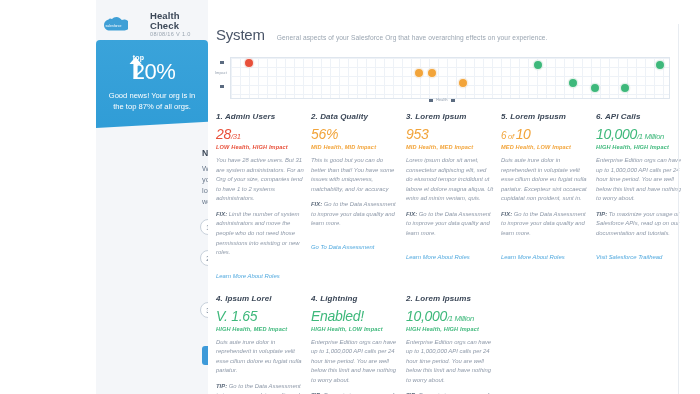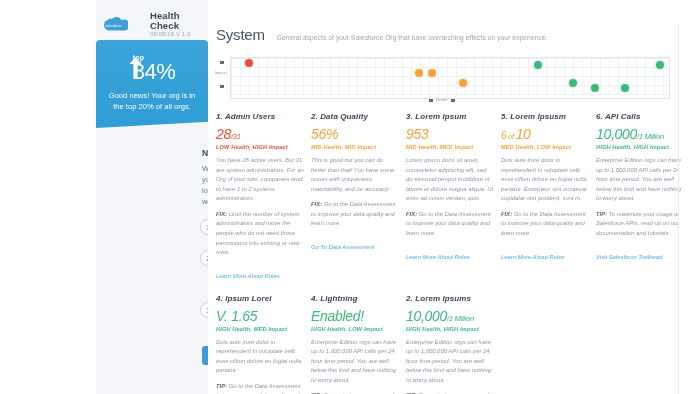--- a/index.html
+++ b/index.html
@@ -215,24 +215,24 @@
 
   <div class="score-panel">
     <div class="score-row">
       <span class="arrow-up">
         <svg class="arrow-svg" width="13" height="22" viewBox="0 0 13 22">
           <path fill="#ffffff" d="M6.5 0 L12.5 7 L8.6 7 L8.6 22 L4.4 22 L4.4 7 L0.5 7 Z"></path>
         </svg>
       </span>
       <span class="score-texts">
         <div class="score-top">top</div>
-        <div class="score-pct">84%</div>
-      </span>
-    </div>
-    <div class="score-msg">Good news! Your org is in the top 20% of all orgs.</div>
+        <div class="score-pct">20%</div>
+      </span>
+    </div>
+    <div class="score-msg">Good news! Your org is in the top 87% of all orgs.</div>
   </div>
 
   <div class="main">
 
     <div class="main-head">
       <div class="main-title">System</div>
       <div class="main-desc">General aspects of your Salesforce Org that have overarching effects on your experience.</div>
     </div>
 
     <div class="scatter-wrap">

